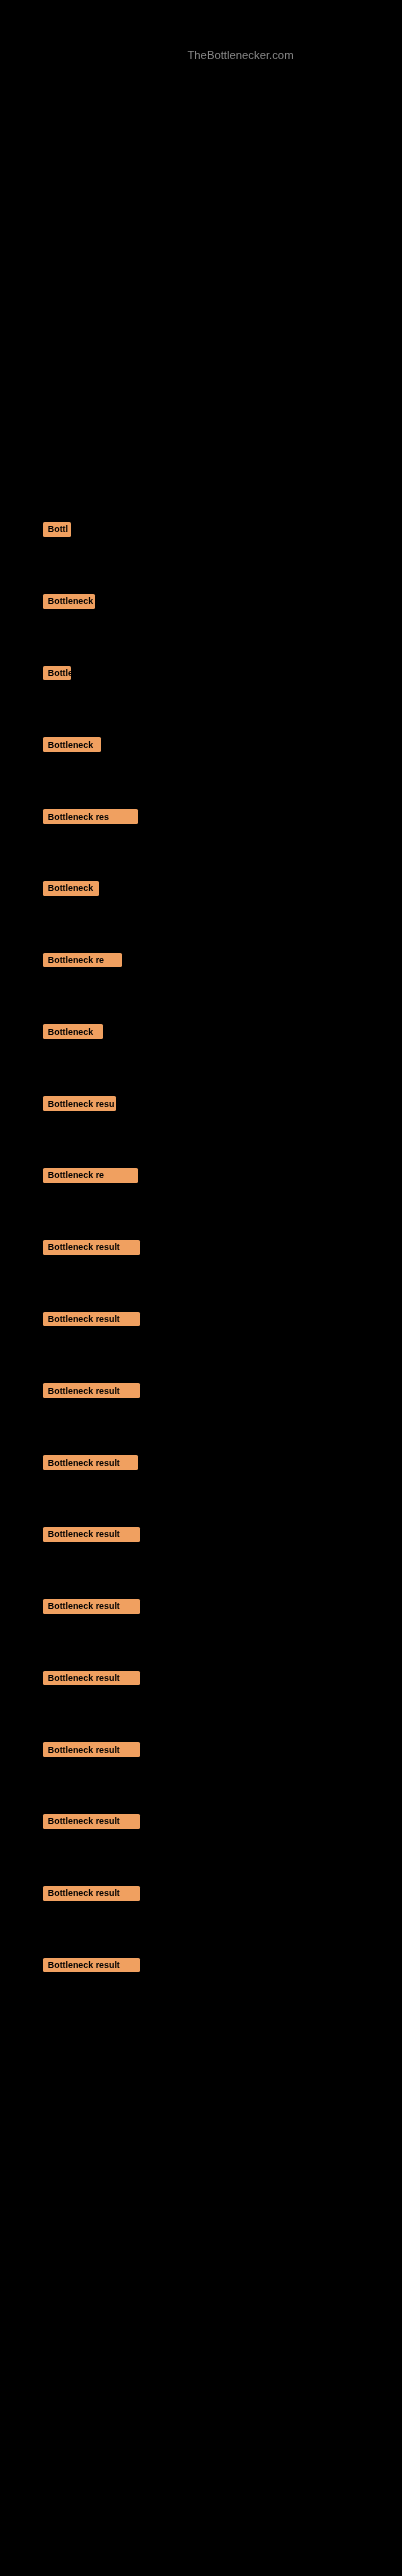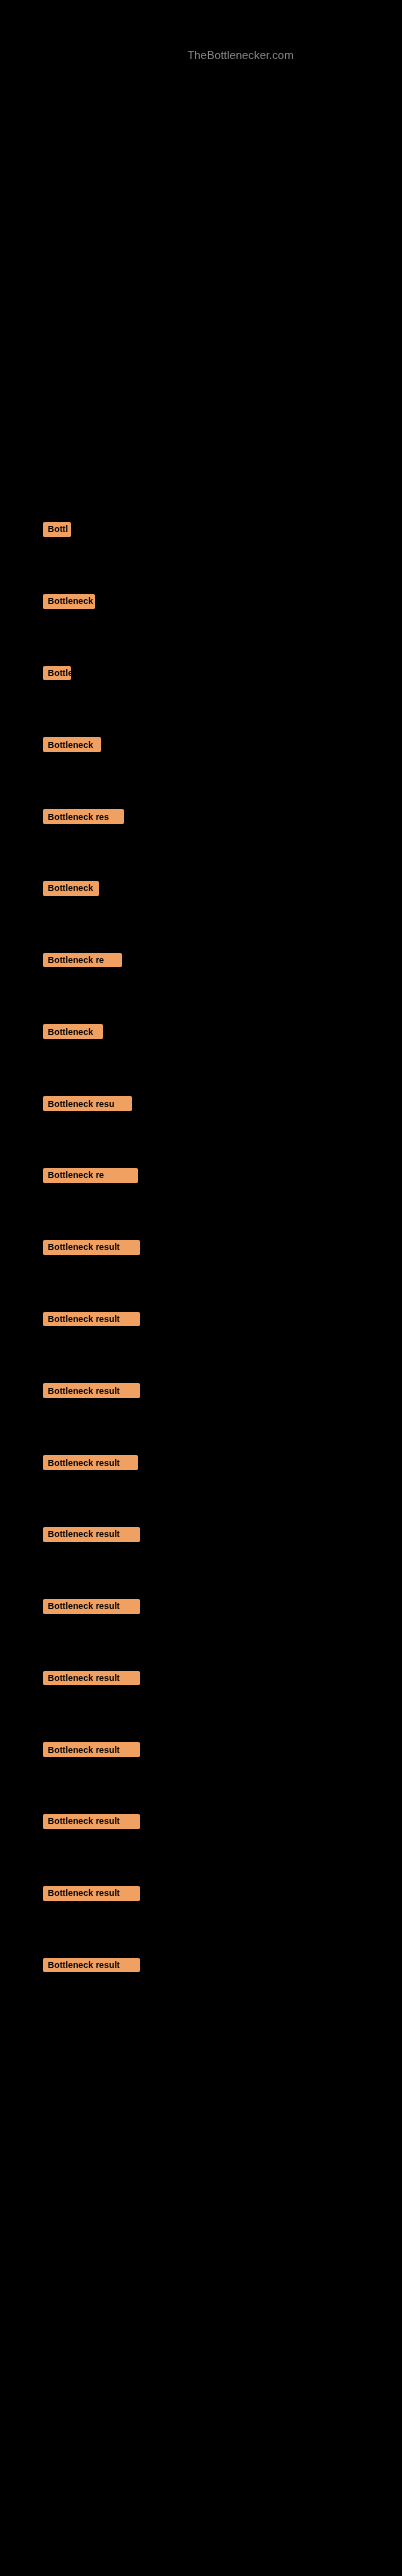--- a/index.html
+++ b/index.html
@@ -45,25 +45,25 @@
       padding: 2.4px 4.8px;
       margin-bottom: 44px;
       white-space: nowrap;
       border-radius: 1.6px;
     }
 
     .item-1 { margin-left: 4px; width: 28px; overflow: hidden; margin-top: 0px; }
     .item-2 { margin-left: 4px; width: 52px; overflow: hidden; }
     .item-3 { margin-left: 4px; width: 28px; overflow: hidden; }
     .item-4 { margin-left: 4px; width: 58px; overflow: hidden; }
-    .item-5 { margin-left: 4px; width: 81px; overflow: hidden; }
+    .item-5 { margin-left: 4px; width: 95px; overflow: hidden; }
     .item-6 { margin-left: 4px; width: 56px; overflow: hidden; }
     .item-7 { margin-left: 4px; width: 79px; overflow: hidden; }
     .item-8 { margin-left: 4px; width: 60px; overflow: hidden; }
-    .item-9 { margin-left: 4px; width: 89px; overflow: hidden; }
+    .item-9 { margin-left: 4px; width: 73px; overflow: hidden; }
     .item-10 { margin-left: 4px; width: 95px; overflow: hidden; }
     .item-11 { margin-left: 4px; width: 97px; overflow: hidden; }
     .item-12 { margin-left: 4px; width: 97px; overflow: hidden; }
     .item-13 { margin-left: 4px; width: 97px; overflow: hidden; }
     .item-14 { margin-left: 4px; width: 95px; overflow: hidden; }
     .item-15 { margin-left: 4px; width: 97px; overflow: hidden; }
     .item-16 { margin-left: 4px; width: 97px; overflow: hidden; }
     .item-17 { margin-left: 4px; width: 97px; overflow: hidden; }
     .item-18 { margin-left: 4px; width: 97px; overflow: hidden; }
     .item-19 { margin-left: 4px; width: 97px; overflow: hidden; }

